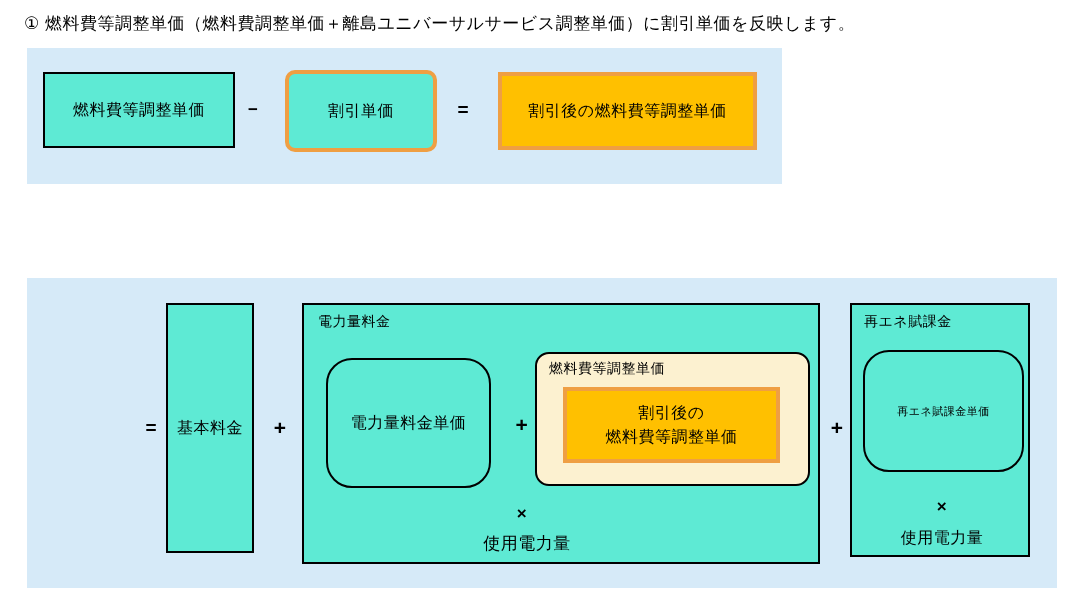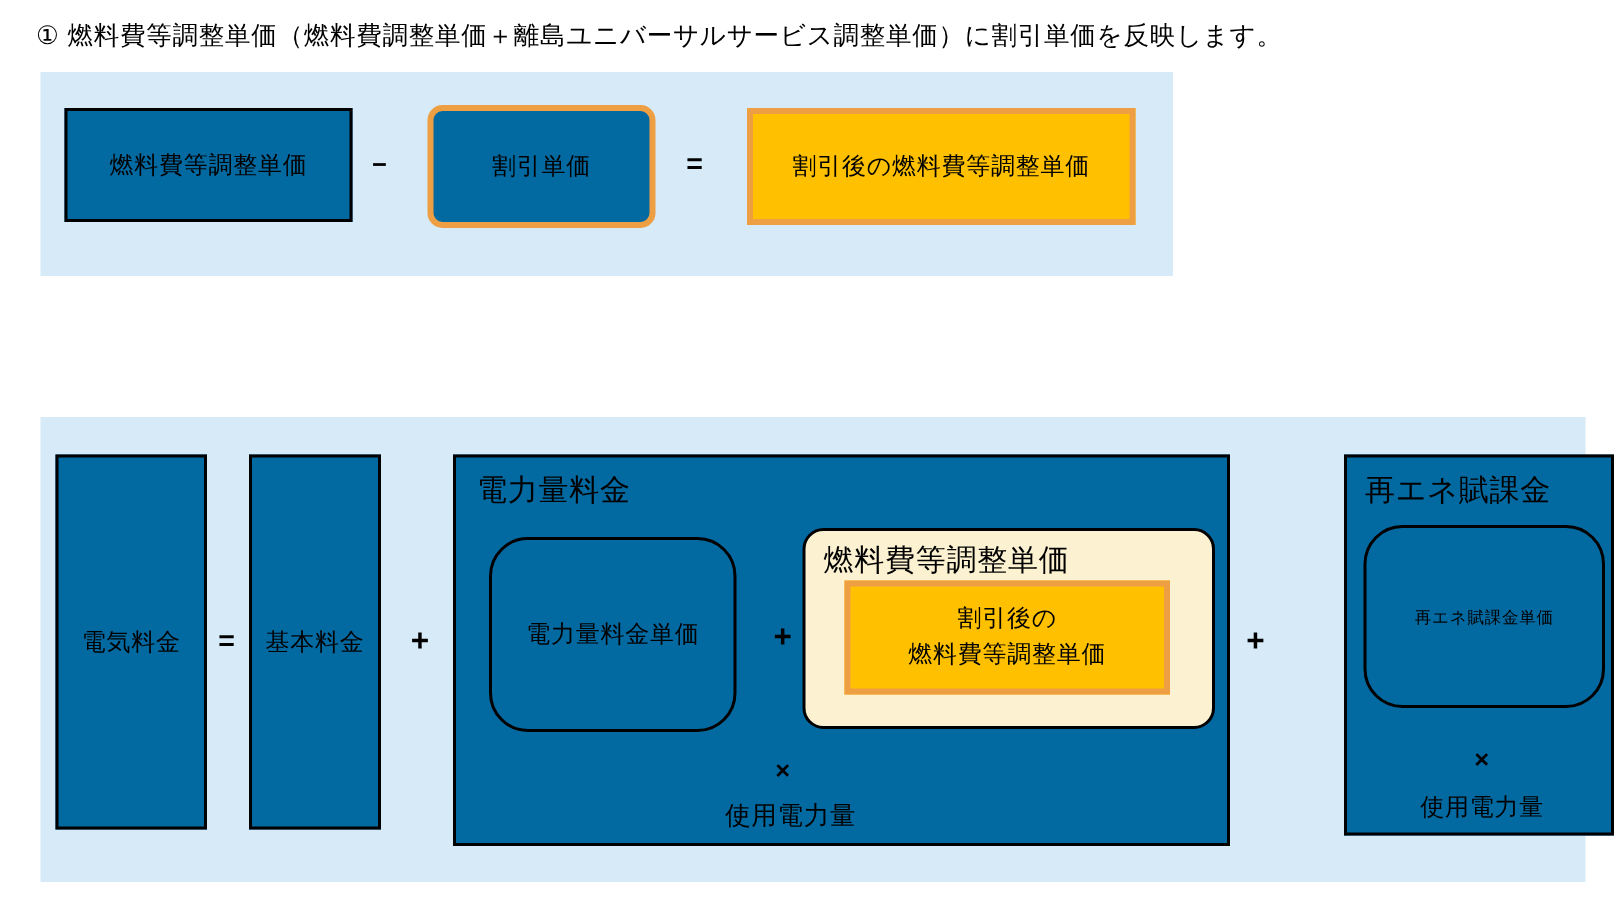--- a/index.html
+++ b/index.html
@@ -6,35 +6,35 @@
   html,body { background:#ffffff; }
   .page {
     position:relative; width:1082px; height:616px;
     background:#ffffff; color:#000;
     font-family:"Liberation Sans","DejaVu Sans",sans-serif;
     overflow:hidden;
   }
   .heading { position:absolute; font-size:17px; letter-spacing:0.5px; white-space:nowrap; }
   .panel { position:absolute; background:var(--panel-blue,#D6EAF8); }
   .box {
-    position:absolute; background:#0369a1;
+    position:absolute; background:#5eead4;
     display:flex; align-items:center; justify-content:center;
     text-align:center; font-size:16px; letter-spacing:0.5px;
   }
   .black-border { border:2.5px solid #000; }
   .orange-border { border:4px solid var(--orange-border,#EF9F43); }
   .orange-fill { background:var(--orange-fill,#FFC000); }
   .cream-fill { background:var(--cream-fill,#FCF1D0); }
   .rounded { border-radius:26px; }
   .rounded-sm { border-radius:14px; }
   .op {
     position:absolute; display:flex; align-items:center; justify-content:center;
     font-weight:bold; font-size:19px;
   }
-  .grouplabel { position:absolute; font-size:20px; letter-spacing:0.5px; white-space:nowrap; }
+  .grouplabel { position:absolute; font-size:14px; letter-spacing:0.5px; white-space:nowrap; }
   .centered-text { position:absolute; text-align:center; font-size:17px; letter-spacing:0.5px; }
   .twoline { display:flex; flex-direction:column; justify-content:center; line-height:1.5; }
 </style>
 </head>
 <body>
 
 <div class="page">
 
   <div class="heading" style="left:24px; top:12px;">① 燃料費等調整単価（燃料費調整単価＋離島ユニバーサルサービス調整単価）に割引単価を反映します。</div>
 
@@ -42,21 +42,20 @@
     <div class="box black-border" style="left:16px; top:24px; width:192px; height:76px;">燃料費等調整単価</div>
     <div class="op" style="left:206px; top:47px; width:40px; height:30px; font-size:17px;">−</div>
     <div class="box orange-border" style="left:258px; top:22px; width:152px; height:82px;border-radius:10px;">割引単価</div>
     <div class="op" style="left:416px; top:47px; width:40px; height:30px;">=</div>
     <div class="box orange-border orange-fill" style="left:471px; top:24px; width:259px; height:78px;">割引後の燃料費等調整単価</div>
   </div>
 
 
   <div class="panel" style="left:27px; top:278px; width:1030px; height:310px;">
 
-    <div class="box black-border" style="left:10px; top:25px; width:101px; height:250px;">電気料金</div>
 
     <div class="op" style="left:104px; top:135px; width:40px; height:30px;">=</div>
 
     <div class="box black-border" style="left:139px; top:25px; width:88px; height:250px;">基本料金</div>
 
     <div class="op" style="left:233px; top:135px; width:40px; height:30px; font-size:21px;">+</div>
 
     <div class="box black-border" style="left:275px; top:25px; width:518px; height:261px; display:block;">
       <div class="grouplabel" style="left:14px; top:8px;">電力量料金</div>
 
@@ -71,21 +70,21 @@
           <span>燃料費等調整単価</span>
         </div>
       </div>
 
       <div class="op" style="left:198px; top:195px; width:40px; height:28px; font-size:17px;">×</div>
       <div class="centered-text" style="left:123px; top:227px; width:200px;">使用電力量</div>
     </div>
 
     <div class="op" style="left:790px; top:135px; width:40px; height:30px; font-size:21px;">+</div>
 
-    <div class="box black-border" style="left:823px; top:25px; width:180px; height:254px; display:block;margin-left:46px;">
+    <div class="box black-border" style="left:823px; top:25px; width:180px; height:254px; display:block;">
       <div class="grouplabel" style="left:12px; top:8px;">再エネ賦課金</div>
 
       <div class="box black-border rounded" style="left:11px; top:45px; width:161px; height:122px; font-size:11px;">再エネ賦課金単価</div>
 
       <div class="op" style="left:60px; top:188px; width:60px; height:28px; font-size:17px;">×</div>
       <div class="centered-text" style="left:10px; top:223px; width:160px; font-size:16px;">使用電力量</div>
     </div>
 
   </div>
 </div>

